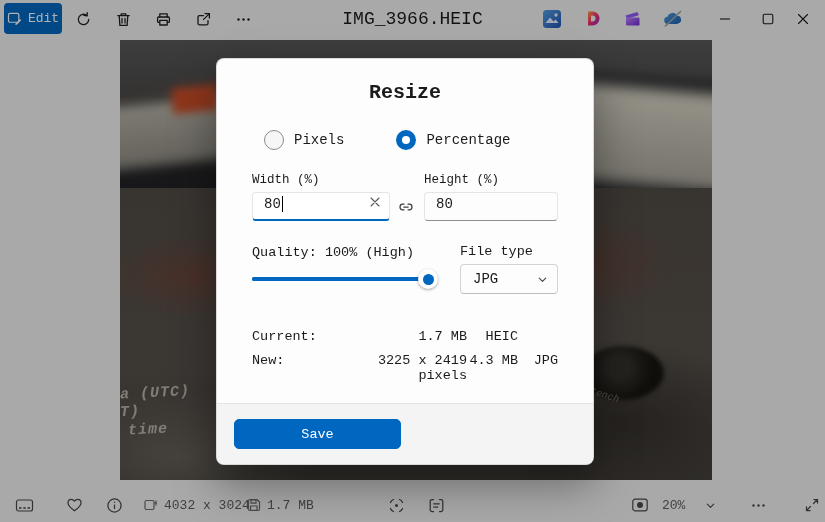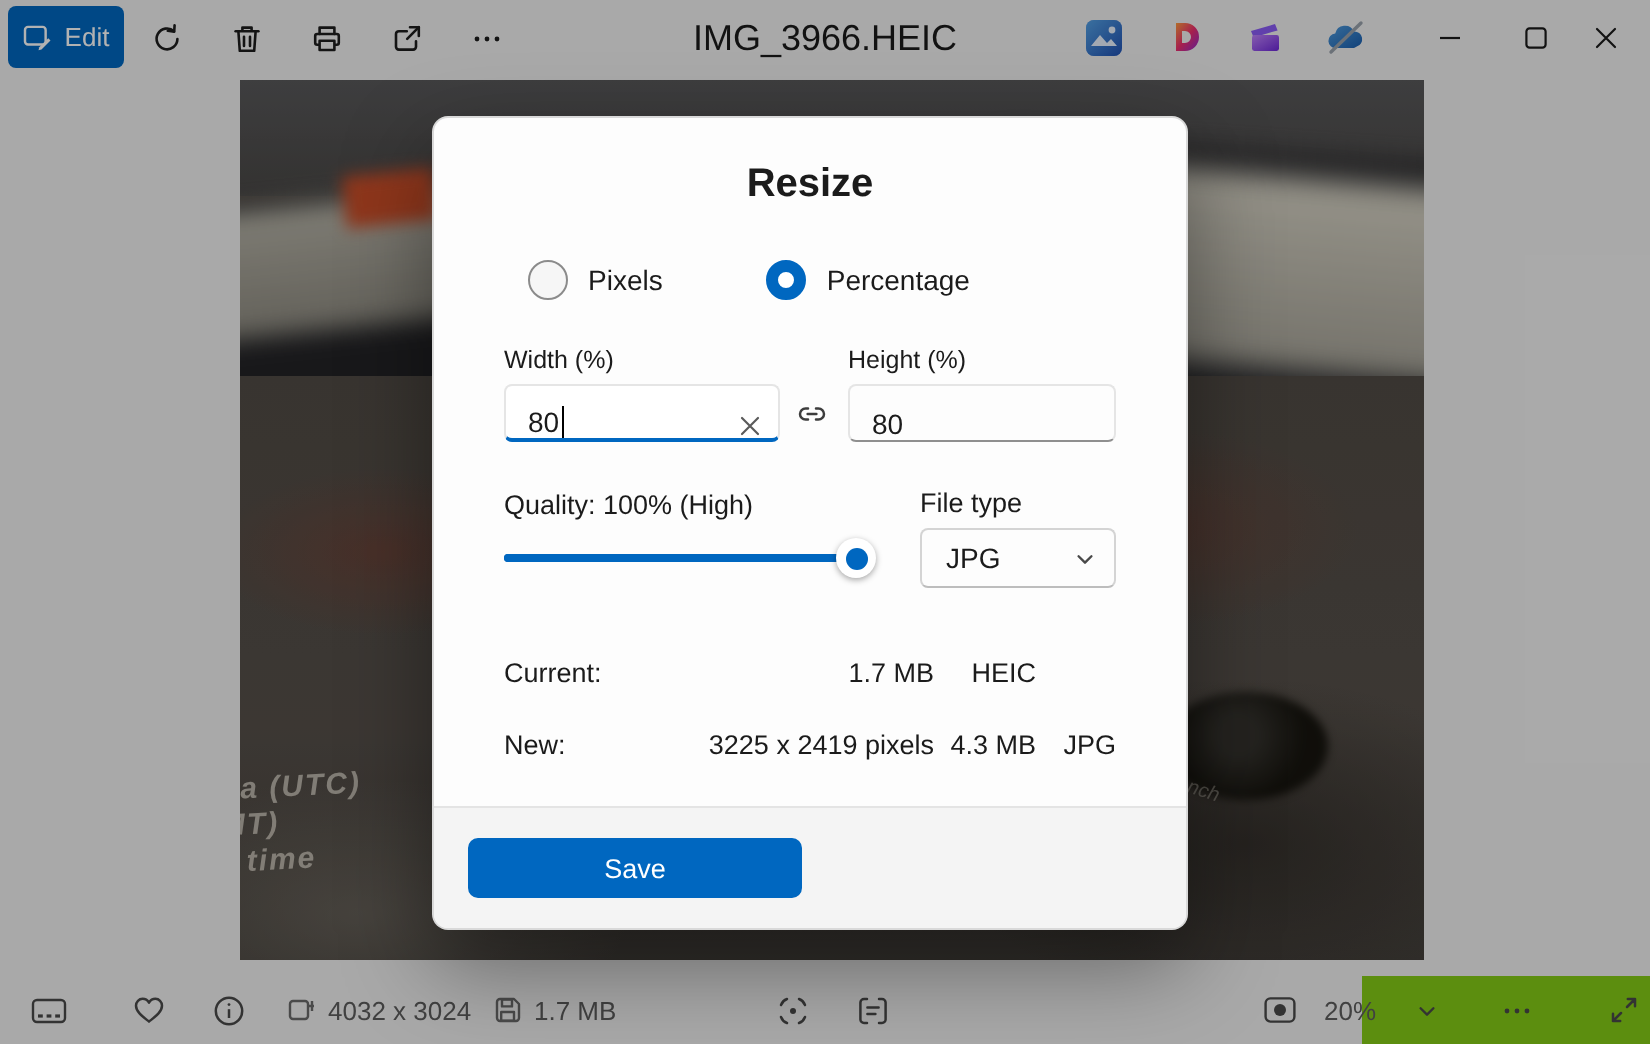--- a/index.html
+++ b/index.html
@@ -1,18 +1,18 @@
 <!DOCTYPE html>
 <html><head>
 <meta charset="utf-8">
 <style>
   * { margin:0; padding:0; box-sizing:border-box; }
   html,body { width:825px; height:522px; overflow:hidden; background:#000; }
   body { font-family:"Liberation Sans","DejaVu Sans",sans-serif; }
-  .stage { position:relative; width:825px; height:522px; overflow:hidden; background:#84cc16; }
+  .stage { position:relative; width:825px; height:522px; overflow:hidden; background:#22c55e;font-family:Liberation Mono, monospace; }
 
   
   .titlebar { position:absolute; left:0; top:0; width:825px; height:38px; background:#f3f3f3; z-index:1; }
   .edit-btn { position:absolute; left:4px; top:3px; width:58px; height:31px; border:none; border-radius:4px;
               background:#0067c0; color:#fff; font-size:13px; display:flex; align-items:center; justify-content:center;
               gap:6px; font-family:inherit; cursor:pointer; }
   .tb-icon-btn { position:absolute; top:3px; width:32px; height:32px; border:none; background:transparent; border-radius:4px;
                  display:flex; align-items:center; justify-content:center; color:#1e1e1e; cursor:pointer; }
   .tb-title { position:absolute; left:0; right:0; top:0; height:38px; display:flex; align-items:center; justify-content:center;
               font-size:18px; color:#1b1b1b; pointer-events:none; }
@@ -51,21 +51,21 @@
   
   .dialog { position:absolute; left:216px; top:58px; width:378px; height:407px; background:#fdfdfd;
             border:1px solid rgba(0,0,0,.14); border-radius:8px; box-shadow:0 18px 45px rgba(0,0,0,.4);
             z-index:10; color:#1b1b1b; overflow:hidden; }
   .dlg-title { position:absolute; left:0; right:0; top:22px; text-align:center; font-size:20px; font-weight:600; }
   .radio-row { position:absolute; left:35px; top:71px; display:flex; gap:52px;margin-left:12px; }
   .radio { display:flex; align-items:center; gap:10px; cursor:pointer; font-size:14px; }
   .radio-circle { width:20px; height:20px; border-radius:50%; background:#f6f6f6; border:1px solid #8b8b8b; }
   .radio-circle.sel { background:#fff; border:6px solid #0067c0; }
   .field-label { position:absolute; font-size:12.5px; color:#1b1b1b; }
-  .tfield { position:absolute; height:29px; border-radius:4px; font-size:14px; display:flex; align-items:flex-end; padding:16px 8px 0 11px; }
+  .tfield { position:absolute; height:29px; border-radius:4px; font-size:14px; display:flex; align-items:flex-start; padding:3px 8px 0 11px; }
   .tfield.focused { left:35px; top:133px; width:138px; background:#fff; border:1px solid #e5e5e5; border-bottom:2px solid #0067c0; }
   .tfield.plain { left:207px; top:133px; width:134px; background:#fdfdfd; border:1px solid #e5e5e5; border-bottom:1px solid #8f8f8f; }
   .caret { display:inline-block; width:1px; height:16px; background:#000; margin-left:1px; }
   .clear-x { margin-left:auto; color:#5a5a5a; display:flex; cursor:pointer; }
   .link-wrap { position:absolute; left:180px; top:139px; color:#3d3d3d; }
   .slider { position:absolute; left:35px; top:218px; width:176px; height:4px; border-radius:2px; background:#0067c0; cursor:pointer; }
   .slider .fill { position:absolute; left:0; top:0; height:4px; width:100%; border-radius:2px; background:#0067c0; }
   .slider .thumb { position:absolute; right:-10px; top:-8px; width:20px; height:20px; border-radius:50%; background:#fff;
                    box-shadow:0 1px 3px rgba(0,0,0,.35); display:flex; align-items:center; justify-content:center; }
   .slider .thumb::after { content:""; width:11px; height:11px; border-radius:50%; background:#0067c0; }
@@ -74,21 +74,21 @@
   .dd-chev { margin-left:auto; color:#494949; display:flex; }
   .info-row { position:absolute; left:35px; width:306px; display:grid; grid-template-columns:80px 135px 51px 40px; font-size:13.5px; }
   .info-row span:nth-child(2), .info-row span:nth-child(3), .info-row span:nth-child(4) { text-align:right; }
   .dlg-footer { position:absolute; left:0; right:0; bottom:0; height:61px; background:#f4f4f4; border-top:1px solid #e4e4e4; }
   .btn { position:absolute; top:15px; width:167px; height:30px; border-radius:5px; font-size:13.5px; font-family:inherit;
          display:flex; align-items:center; justify-content:center; cursor:pointer; }
   .btn.primary { left:17px; background:#0067c0; color:#fff; border:1px solid #0067c0; }
   .btn.secondary { left:193px; background:#fbfbfb; color:#1b1b1b; border:1px solid #d5d5d5; border-bottom-color:#c4c4c4; }
 
   
-  .statusbar { position:absolute; left:0; top:488px; width:681px; height:34px; background:#f3f3f3; z-index:1; }
+  .statusbar { position:absolute; left:0; top:488px; width:825px; height:34px; background:#f3f3f3; z-index:1; }
   .sb-btn { position:absolute; top:1px; width:32px; height:32px; border:none; background:transparent; border-radius:4px;
             display:flex; align-items:center; justify-content:center; color:#4a4a4a; cursor:pointer; }
   .sb-text { position:absolute; top:0; height:34px; display:flex; align-items:center; font-size:13px; color:#5e5e5e; }
   .sb-ico { position:absolute; top:9px; color:#6a6a6a; }
 </style>
 </head>
 <body>
 
 <div class="stage">
 
@@ -397,21 +397,21 @@
             <path d="M2.5 4.5 l3.5 3.5 3.5 -3.5"></path>
           </svg>
       </span>
     </div>
 
     <div class="info-row" style="top:270px;">
       <span>Current:</span>
       <span>1.7 MB</span>
       <span>HEIC</span>
     </div>
-    <div class="info-row" style="top:294px;margin-top:12px;">
+    <div class="info-row" style="top:294px;">
       <span>New:</span>
       <span>3225 x 2419 pixels</span>
       <span>4.3 MB</span>
       <span>JPG</span>
     </div>
 
     <div class="dlg-footer">
       <button class="btn primary">Save</button>
     </div>
   </div>

